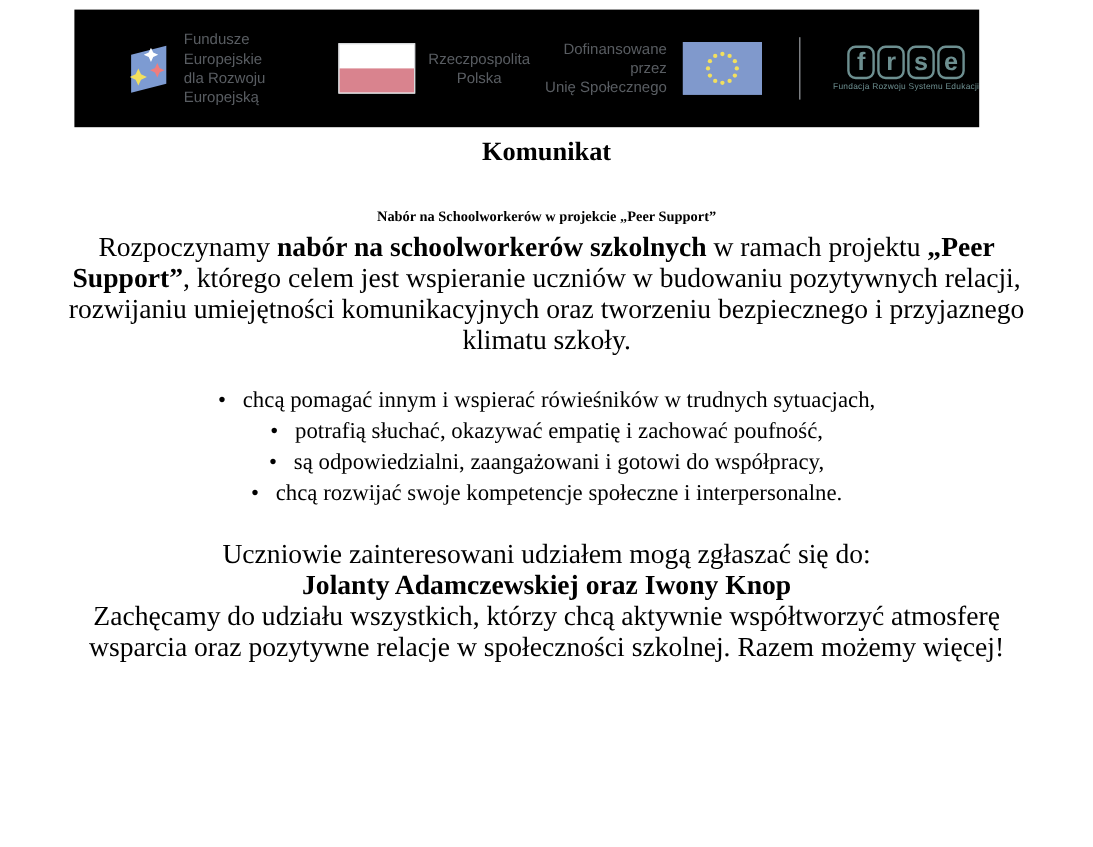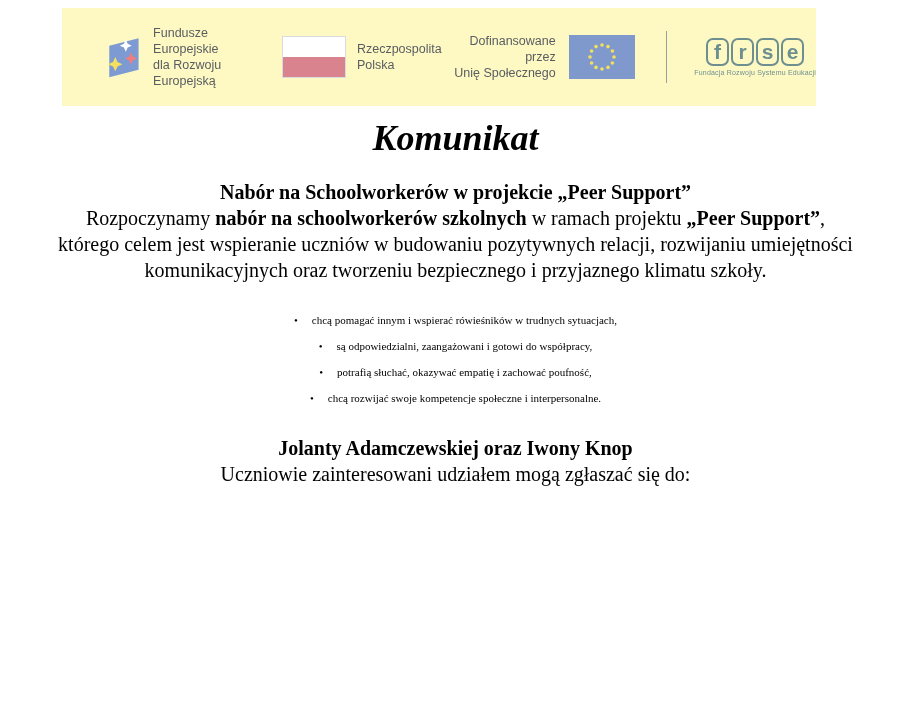--- a/index.html
+++ b/index.html
@@ -15,37 +15,37 @@
     color: #000000;
     overflow: hidden;
   }
 
   
   .header-band {
     box-sizing: border-box;
     margin: 8px 0 0 62px;
     width: 754px;
     height: 98px;
-    background: #fef9c3;
+    background: #000000;
     display: flex;
     align-items: center;
     padding-left: 42px;
   }
   .logo-group {
     display: flex;
     align-items: center;
   }
   .logo-label {
     font-family: "Liberation Sans", sans-serif;
     font-size: 12.5px;
     line-height: 16px;
     color: #595d62;
   }
   .fe-group .logo-label { margin-left: 10px; }
-  .pl-group { margin-left: 28px; }
+  .pl-group { margin-left: 28px; text-align: center; }
   .pl-group .logo-label { margin-left: 11px; }
   .pl-flag {
     width: 64px; height: 42px;
     box-sizing: border-box;
     border: 1px solid #d9dbde;
     background: #ffffff;
     position: relative;
   }
   .pl-flag .pl-flag-bottom {
     position: absolute; left: 0; right: 0; bottom: 0;
@@ -98,45 +98,44 @@
     letter-spacing: 0.2px;
   }
 
   
   .doc {
     width: 800px;
     margin: 0 auto;
     text-align: center;
   }
   .doc-title {
-    font-size: 36px;
+    font-size: 22px;
     font-weight: bold;
     line-height: 30px;
-    margin: 17px 0 0 0;
-    font-style: italic;
+    margin: 5px 0 0 0;
   }
   .doc-subtitle {
-    font-size: 20px;
+    font-size: 12px;
     font-weight: bold;
     line-height: 26px;
     margin: 26px 0 0 0;
   }
   .doc p, .doc .line {
-    font-size: 20px;
+    font-size: 23px;
     line-height: 26px;
     margin: 0;
   }
   .block { margin-top: 24px; }
   ul.bullet-list {
     list-style: none;
     margin: 24px 0 0 0;
     padding: 0;
   }
   ul.bullet-list li {
-    font-size: 11px;
+    font-size: 19px;
     line-height: 26px;
   }
   .bullet-dot {
     display: inline-block;
     margin-right: 14px;
   }
   b, .bold { font-weight: bold; }
 </style>
 </head>
 <body>
@@ -211,30 +210,31 @@
   <h2 class="doc-subtitle">Nabór na Schoolworkerów w projekcie „Peer Support”</h2>
 
   <p class="block"><span>Rozpoczynamy </span><b>nabór na schoolworkerów szkolnych</b><span> w ramach projektu </span><b>„Peer Support”</b><span>, którego celem jest wspieranie uczniów w budowaniu pozytywnych relacji, rozwijaniu umiejętności komunikacyjnych oraz tworzeniu bezpiecznego i przyjaznego klimatu szkoły.</span></p>
 
 
   <ul class="bullet-list">
     <li>
       <span class="bullet-dot">•</span><span>chcą pomagać innym i wspierać rówieśników w trudnych sytuacjach,</span>
     </li>
     <li>
+      <span class="bullet-dot">•</span><span>potrafią słuchać, okazywać empatię i zachować poufność,</span>
+    </li>
+    <li>
       <span class="bullet-dot">•</span><span>są odpowiedzialni, zaangażowani i gotowi do współpracy,</span>
     </li>
     <li>
-      <span class="bullet-dot">•</span><span>potrafią słuchać, okazywać empatię i zachować poufność,</span>
-    </li>
-    <li>
       <span class="bullet-dot">•</span><span>chcą rozwijać swoje kompetencje społeczne i interpersonalne.</span>
     </li>
   </ul>
 
 
   <div class="block">
+    <div class="line">Uczniowie zainteresowani udziałem mogą zgłaszać się do:</div>
     <div class="line bold">Jolanty Adamczewskiej oraz Iwony Knop</div>
-    <div class="line">Uczniowie zainteresowani udziałem mogą zgłaszać się do:</div>
-  </div>
-
+  </div>
+
+  <p class="block">Zachęcamy do udziału wszystkich, którzy chcą aktywnie współtworzyć atmosferę wsparcia oraz pozytywne relacje w społeczności szkolnej. Razem możemy więcej!</p>
 
 </div>
 
 </body></html>

